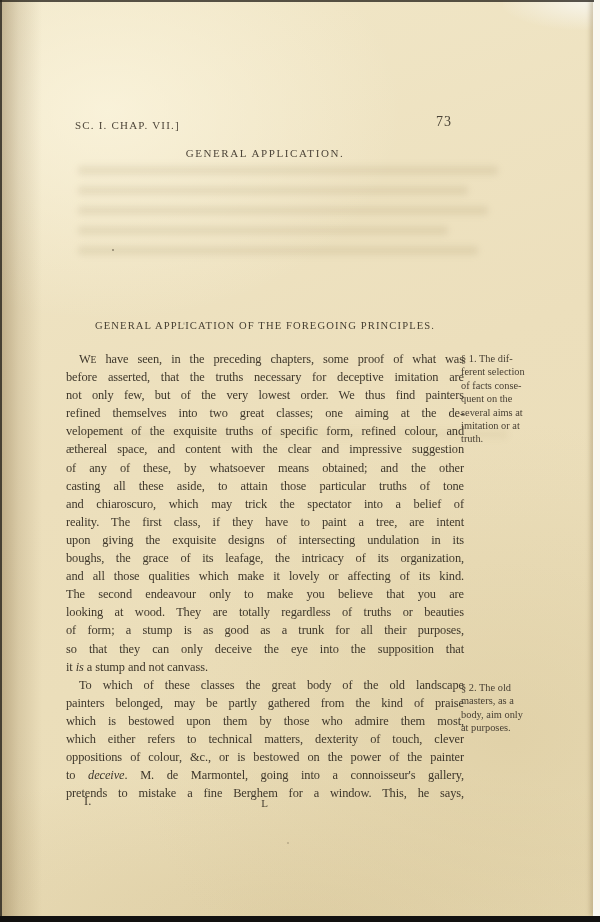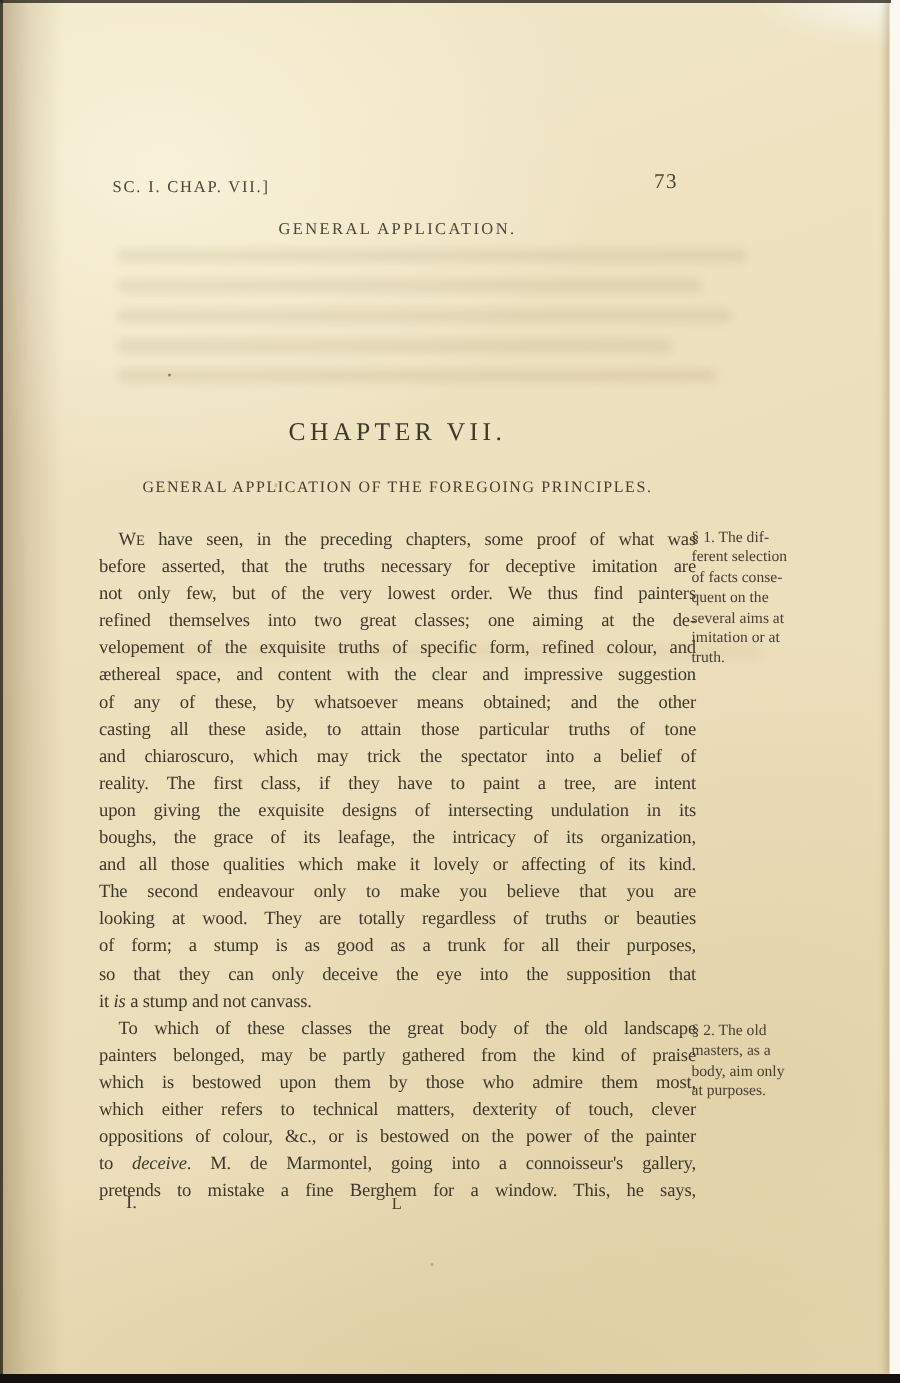--- a/index.html
+++ b/index.html
@@ -70,21 +70,20 @@
   <div class="ghost" style="top:226px;width:370px;"></div>
   <div class="ghost" style="top:246px;width:400px;"></div>
   <div class="ghost" style="top:430px;width:430px;opacity:.5;"></div>
 
   <div class="running-head">
     <span class="rh-left">SC. I. CHAP. VII.]</span>
     <span class="rh-center">GENERAL APPLICATION.</span>
   </div>
   <div class="page-number">73</div>
 
-  <div class="chapter-title">CHAPTER VII.</div>
   <div class="chapter-subtitle">GENERAL APPLICATION OF THE FOREGOING PRINCIPLES.</div>
 
   <div class="body-block" id="body-block">
       <div class="line indent">W<span class="sc">E</span> have seen, in the preceding chapters, some proof of what was</div>
       <div class="line">before asserted, that the truths necessary for deceptive imitation are</div>
       <div class="line">not only few, but of the very lowest order.  We thus find painters</div>
       <div class="line">refined themselves into two great classes; one aiming at the de-</div>
       <div class="line">velopement of the exquisite truths of specific form, refined colour, and</div>
       <div class="line">æthereal space, and content with the clear and impressive suggestion</div>
       <div class="line">of any of these, by whatsoever means obtained; and the other</div>

